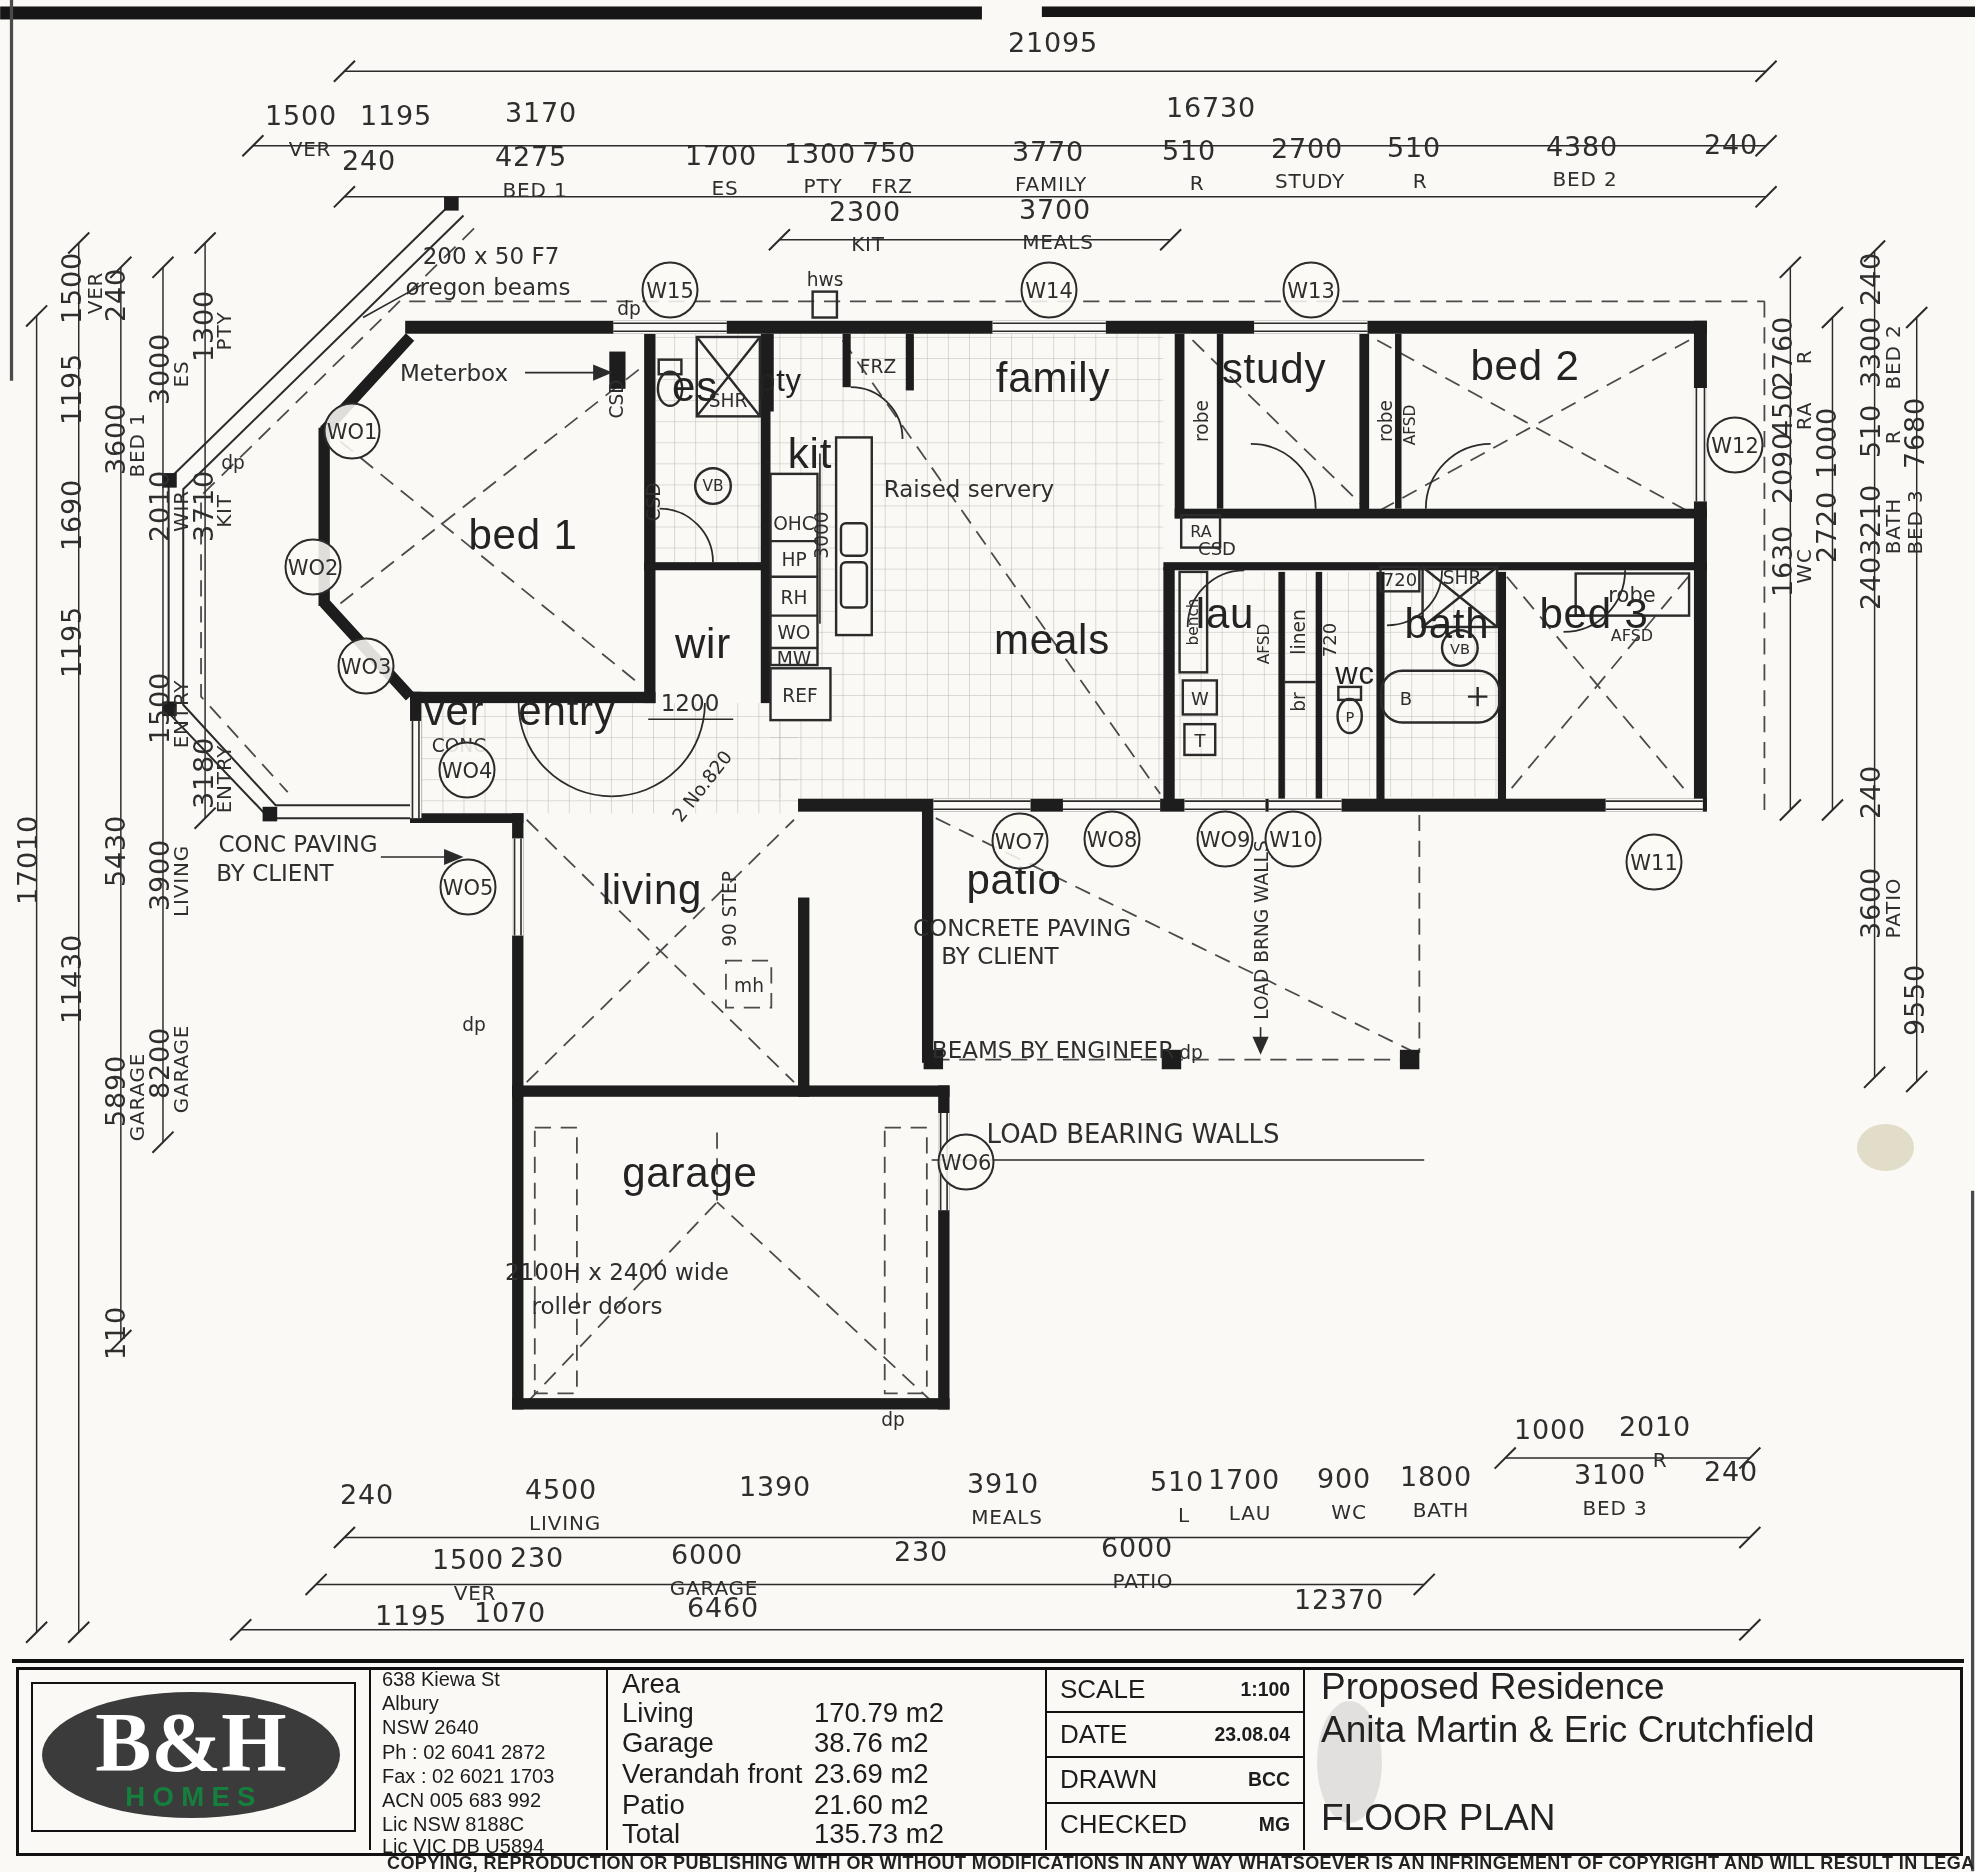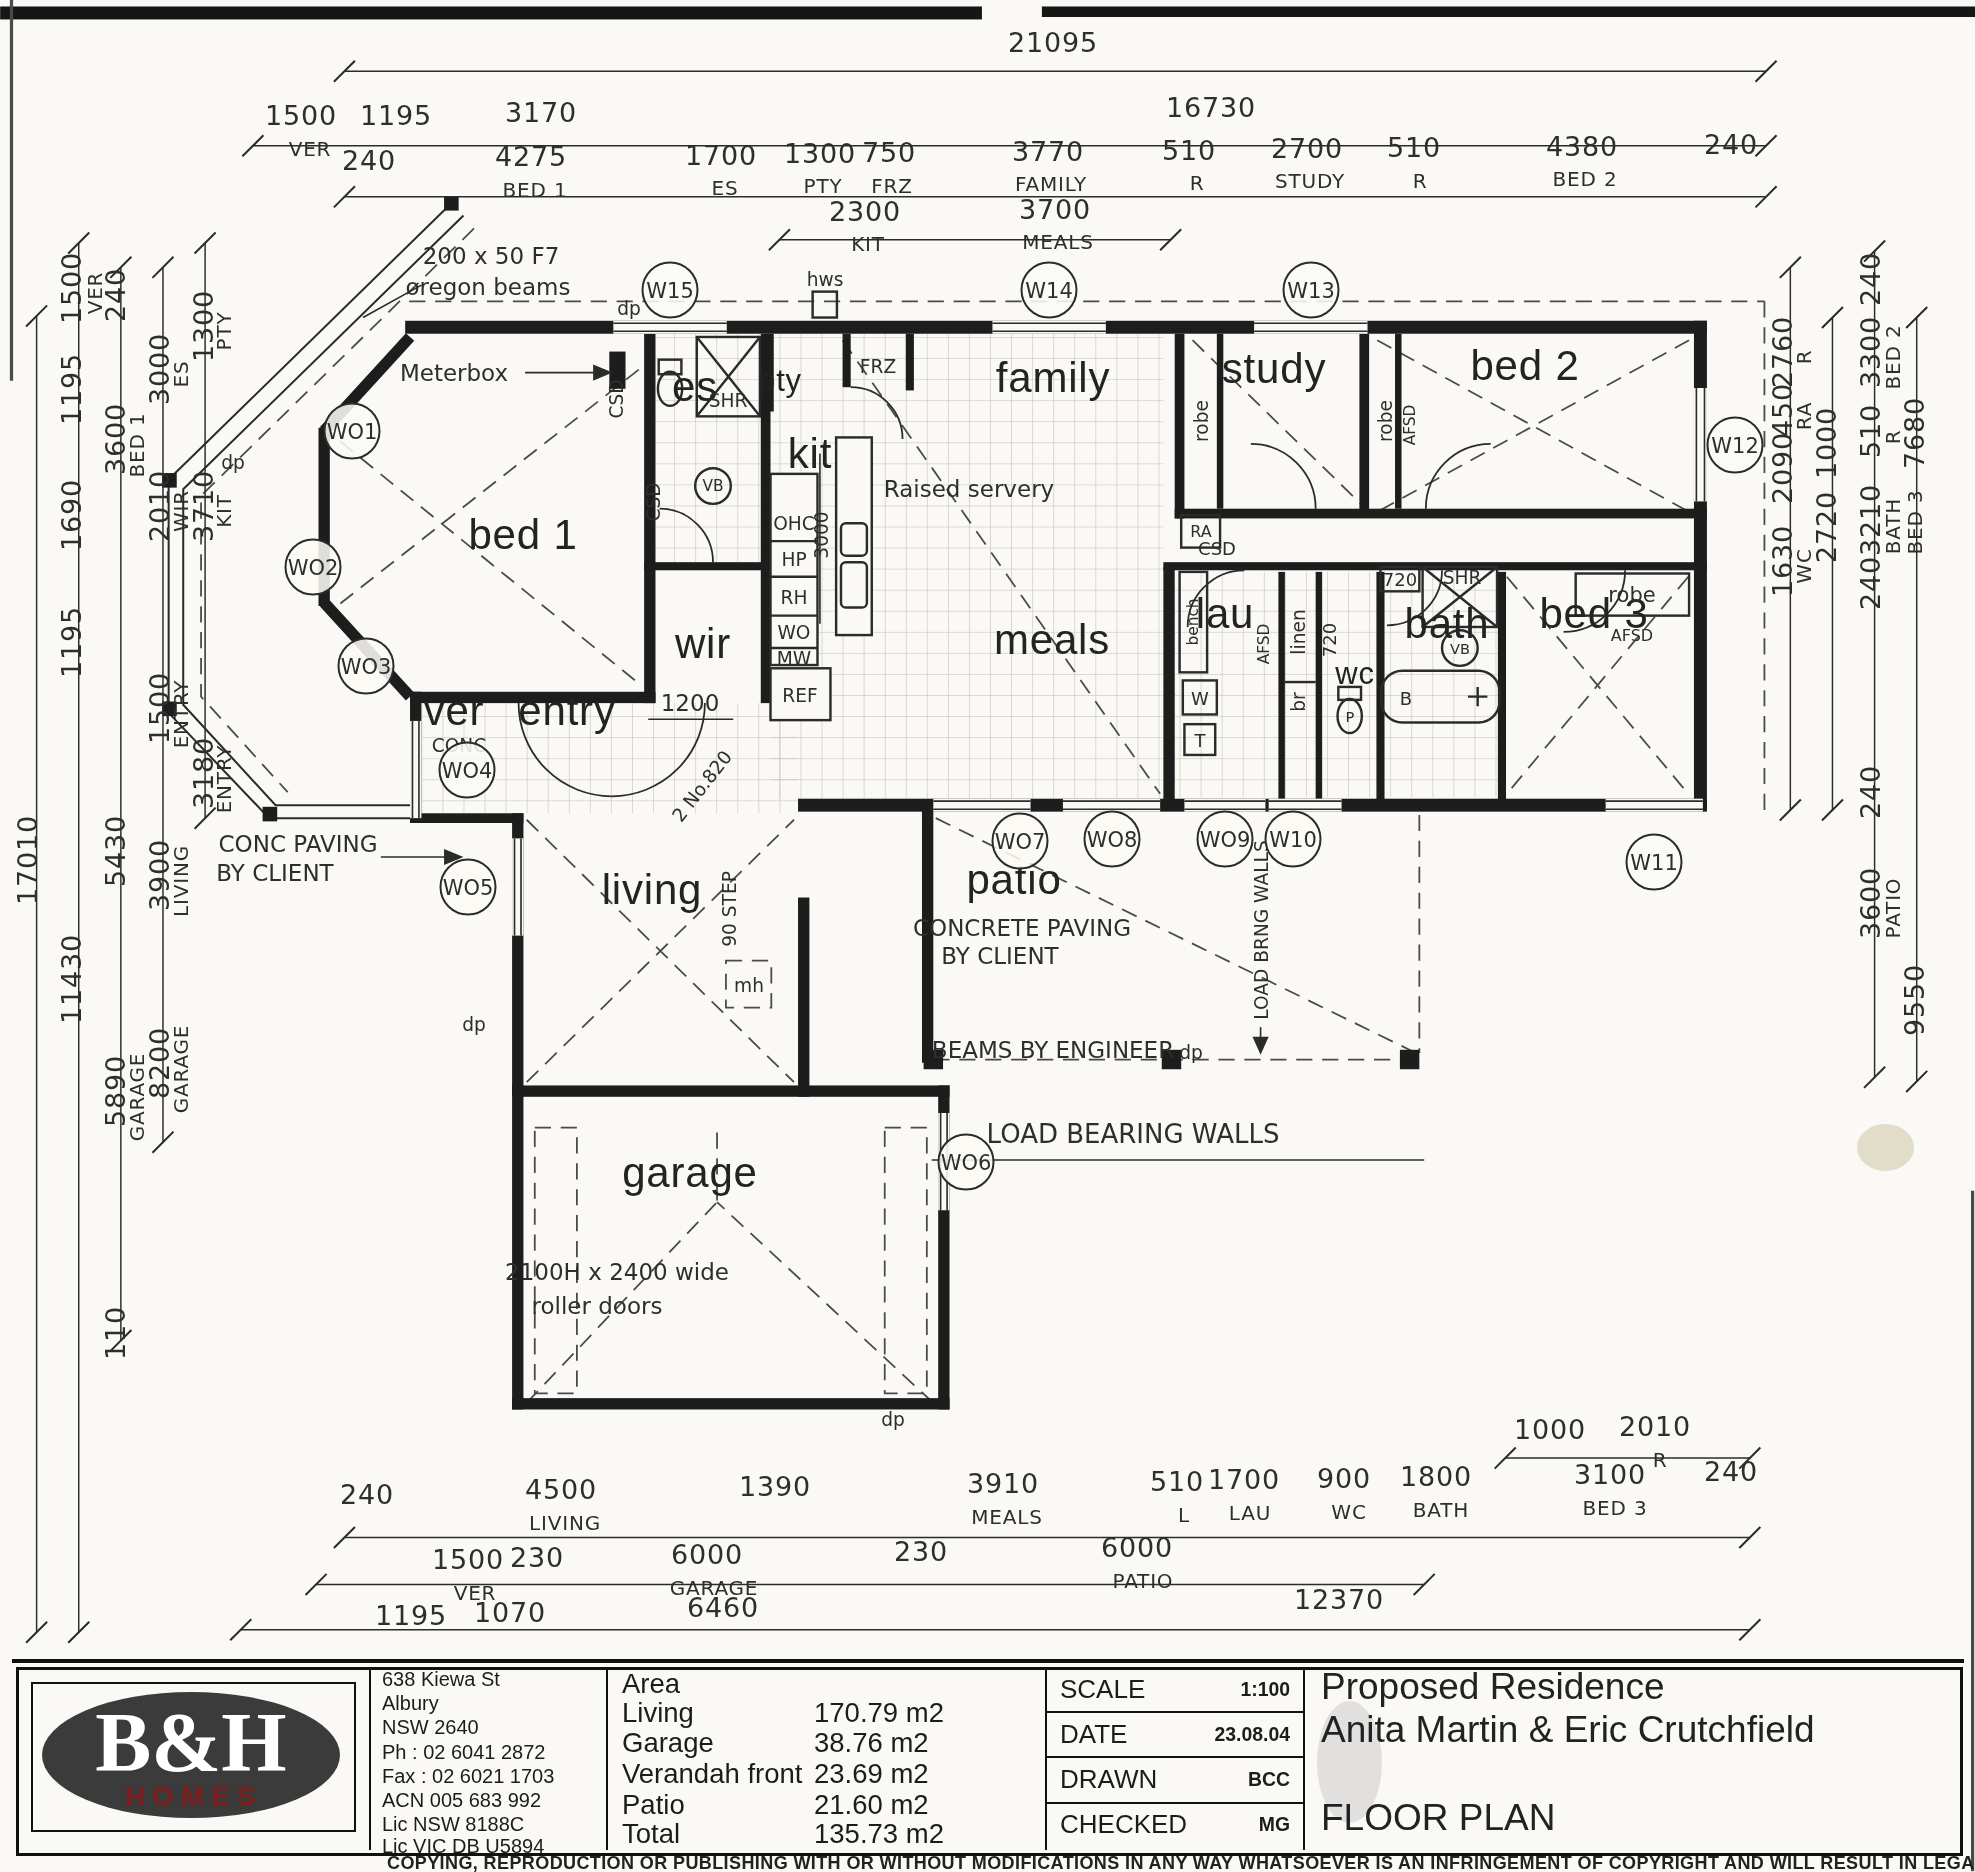--- a/index.html
+++ b/index.html
@@ -33,21 +33,21 @@
   .ta{position:absolute;transform:translate(0,-50%);font:20px "Liberation Sans",sans-serif;white-space:nowrap}
   .aa{position:absolute;transform:translate(0,-50%);font:27.5px "Liberation Sans",sans-serif;white-space:nowrap}
   .mt{position:absolute;transform:translate(0,-50%);font:26px "Liberation Sans",sans-serif;white-space:nowrap}
   .mv{position:absolute;transform:translate(-100%,-50%);font:bold 19.4px "Liberation Sans",sans-serif;white-space:nowrap}
   .pj{position:absolute;transform:translate(0,-50%);font:37px "Liberation Sans",sans-serif;color:#222;white-space:nowrap}
   .cp{position:absolute;transform:translate(0,-50%);font:bold 18px "Liberation Sans",sans-serif;
       letter-spacing:0.4px;color:#222;white-space:nowrap}
   .logo-el{position:absolute;background:#3b3b3b;border-radius:50%}
   .logo-t{position:absolute;transform:translate(-50%,-50%);font:bold 84px "Liberation Serif",serif;color:#fff}
   .logo-s{position:absolute;transform:translate(-50%,-50%);font:bold 27.5px "Liberation Sans",sans-serif;
-          color:#7f1d1d;letter-spacing:7.3px}
+          color:#15803d;letter-spacing:7.3px}
   .stain{position:absolute;border-radius:50%;pointer-events:none}
 </style>
 </head>
 <body>
 
 <div class="page">
 
 <svg width="1976" height="1872" viewBox="0 0 2439 2311">
   <defs>
     <pattern id="tl" width="26" height="26" patternUnits="userSpaceOnUse">

